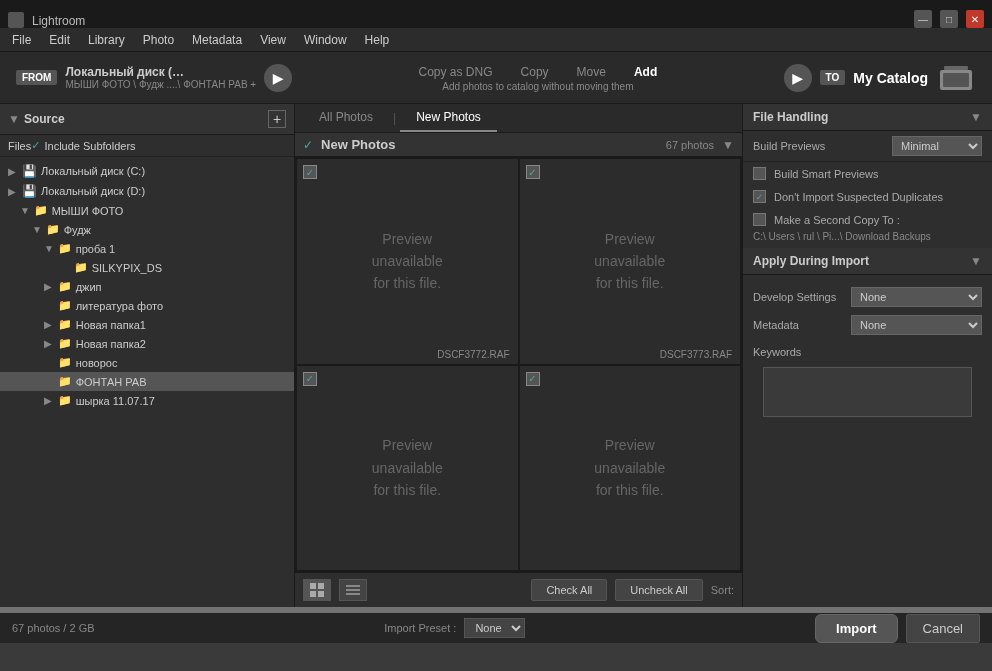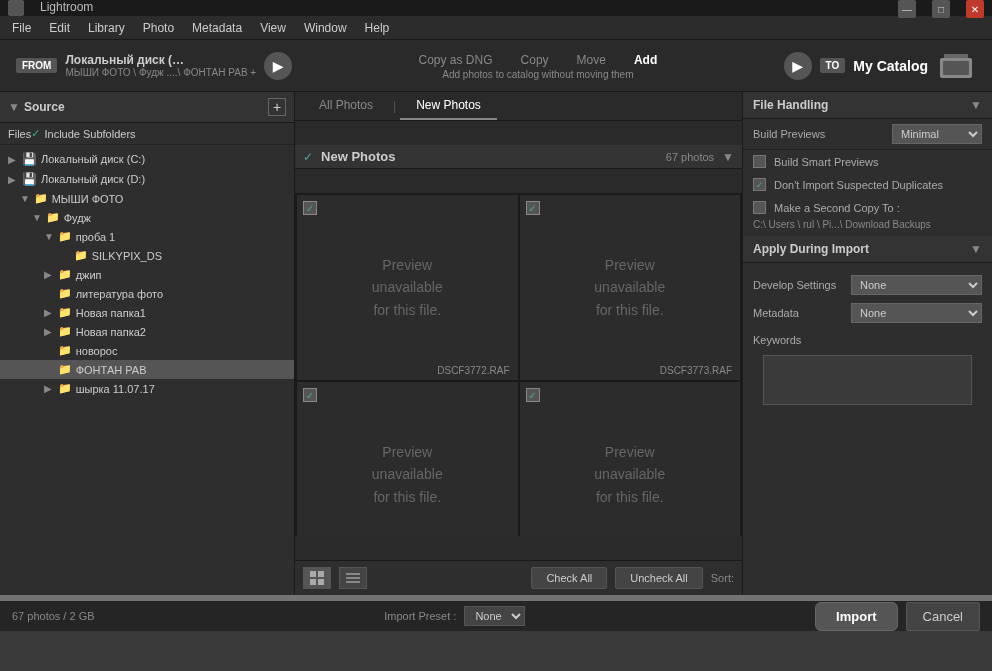--- a/index.html
+++ b/index.html
@@ -9,25 +9,25 @@
       background: #3a3a3a;
       font-family: Arial, sans-serif;
       font-size: 12px;
       color: #ccc;
       overflow: hidden;
     }
 
     
     #title-bar {
       background: #1a1a1a;
-      height: 16px;
-      display: flex;
-      align-items: flex-start;
+      height: 28px;
+      display: flex;
+      align-items: flex-end;
       padding: 0 8px;
-      gap: 16px;
+      gap: 8px;
     }
     #title-bar .app-icon {
       width: 16px; height: 16px;
       background: #555;
       border-radius: 2px;
     }
     #title-bar .title-text {
       color: #bbb;
       font-size: 12px;
       flex: 1;
@@ -207,21 +207,20 @@
     .tree-arrow { color: #888; font-size: 10px; width: 10px; }
     .folder-icon { color: #888; font-size: 11px; }
     .tree-label { color: #ccc; font-size: 11px; }
 
     
     #photo-panel {
       flex: 1;
       background: #2a2a2a;
       display: flex;
       flex-direction: column;
-      gap: 24px;
     }
     .photo-tabs {
       display: flex;
       align-items: center;
       border-bottom: 1px solid #1a1a1a;
       background: #2a2a2a;
       padding: 0 8px;
     }
     .photo-tab {
       padding: 6px 16px;

